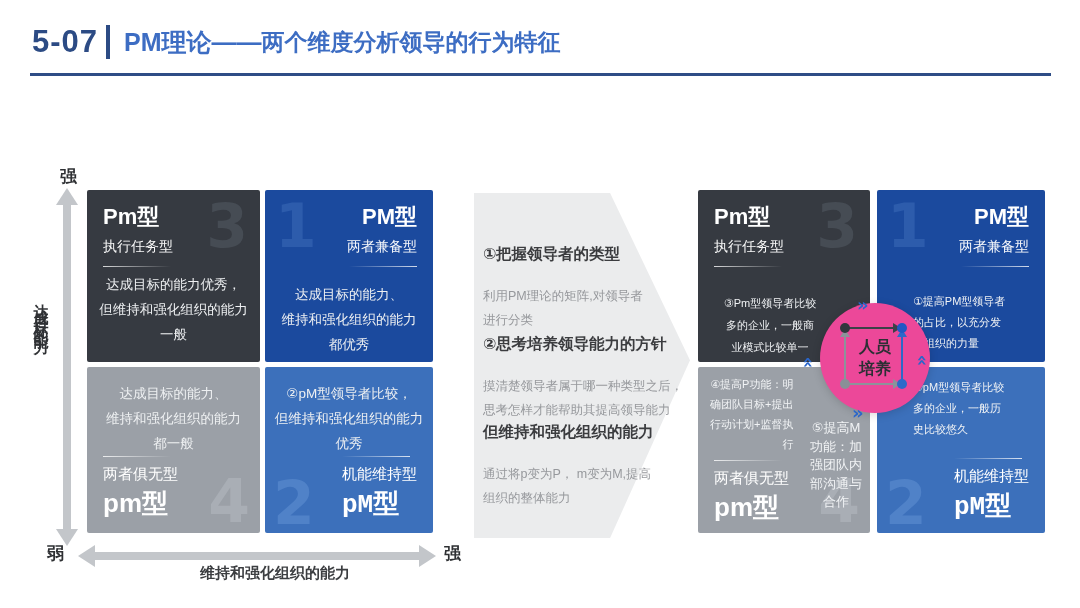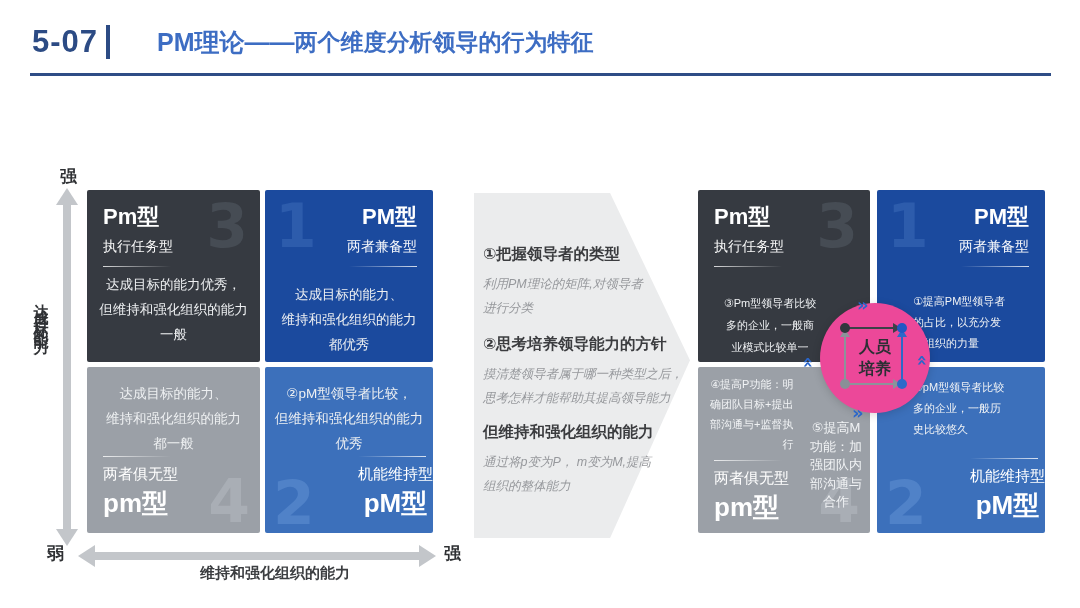--- a/index.html
+++ b/index.html
@@ -3,21 +3,21 @@
 <meta charset="utf-8">
 <style>
   html,body{margin:0;padding:0;background:#ffffff;}
   .slide{position:relative;width:1080px;height:608px;background:#ffffff;overflow:hidden;
          font-family:"Liberation Sans","DejaVu Sans",sans-serif;padding-left:11px;}
 
   
   .header{position:absolute;left:32px;top:24px;display:flex;align-items:center;}
   .slide-num{font-size:31px;font-weight:800;color:#2c4b84;letter-spacing:1px;}
   .num-bar{width:4px;height:34px;background:#2c4b84;margin:0 14px 0 8px;}
-  .title-strong{font-size:25px;font-weight:800;color:#3d6dc3;margin-left:33px;}
+  .title-strong{font-size:25px;font-weight:800;color:#3d6dc3;}
   .title-rest{font-size:23px;font-weight:700;color:#3d6dc3;}
   .header-rule{position:absolute;left:30px;top:73px;width:1021px;height:3px;background:#2e4d86;}
   .intro{position:absolute;left:38px;top:86px;width:1014px;font-size:16.5px;line-height:36px;color:#797c81;}
 
   
   .axis-cap{position:absolute;font-size:17px;font-weight:700;color:#2e3033;}
   .y-label{position:absolute;left:31px;top:292px;writing-mode:vertical-lr;letter-spacing:6px;
            font-size:15px;font-weight:700;color:#2f3134;}
   .x-label{position:absolute;left:160px;top:564px;width:230px;text-align:center;
            font-size:15px;font-weight:700;color:#3c3e41;}
@@ -41,38 +41,38 @@
   .q-line{margin-top:10px;width:68px;height:1px;
           background:linear-gradient(to right,rgba(255,255,255,.8),rgba(255,255,255,0));}
   .align-r .q-line{margin-left:auto;
           background:linear-gradient(to left,rgba(255,255,255,.8),rgba(255,255,255,0));}
 
   .q-body{position:absolute;left:8px;right:8px;top:82px;text-align:center;font-size:13.5px;
           line-height:25px;white-space:pre-line;color:#eef0f2;}
   .q-body.at-top{top:14px;}
 
   .q-foot{position:absolute;bottom:12px;left:16px;}
-  .q-foot.align-r{left:auto;right:0;text-align:center;}
+  .q-foot.align-r{left:auto;right:16px;text-align:left;font-family:Liberation Mono, monospace;}
   .q-foot .q-line{margin:0 0 8px 0;}
   .q-foot-sub{font-size:15px;}
   .q-foot-title{font-size:26px;font-weight:800;margin-top:2px;}
 
   .q-note{position:absolute;font-size:11px;line-height:22px;white-space:pre-line;color:#f1f3f5;}
   .note-3{left:4px;bottom:4px;width:136px;text-align:center;}
   .note-1{left:36px;bottom:8px;line-height:21px;text-align:left;}
   .note-4{left:12px;top:7px;line-height:20px;text-align:right;}
   .note-5{right:8px;top:52px;font-size:13px;line-height:18.5px;text-align:center;}
   .note-2{left:36px;top:10px;line-height:21px;text-align:left;}
 
   
   .flow{position:absolute;left:474px;top:193px;width:216px;height:345px;background:#ebeced;
         clip-path:polygon(0 0,63% 0,100% 48.5%,63% 100%,0 100%);}
   .step{position:absolute;left:483px;width:205px;}
   .step-title{font-size:15.5px;font-weight:800;color:#3b3c3f;}
-  .step-desc{margin-top:7px;font-size:12.5px;line-height:24px;color:#96989c;white-space:pre-line;font-style:italic;}
+  .step-desc{margin-top:19px;font-size:12.5px;line-height:24px;color:#96989c;white-space:pre-line;}
 
   
   .hub{position:absolute;left:820px;top:303px;width:110px;height:110px;border-radius:50%;
        background:#ec4899;box-shadow:0 2px 8px rgba(0,0,0,.15);}
   .hub-svg{position:absolute;left:0;top:0;}
   .hub-label{position:absolute;top:50%;left:50%;transform:translate(-50%,-50%);
              font-size:16px;font-weight:800;color:#2c2f34;text-align:center;
              line-height:22px;white-space:pre-line;}
   .chev{position:absolute;color:#2a66cb;font-weight:800;font-size:18px;z-index:6;
         font-family:"DejaVu Sans",sans-serif;}
@@ -193,21 +193,21 @@
     </div>
     <div class="q-note note-1">①提高PM型领导者
 的占比，以充分发
 挥组织的力量</div>
   </div>
 
   <div class="quad c-gray" style="left:698px;top:367px;width:172px;height:166px;">
     <div class="q-num br">4</div>
     <div class="q-note note-4">④提高P功能：明
 确团队目标+提出
-部沟通与+监督执
+行动计划+监督执
 行</div>
     <div class="q-note note-5">⑤提高M
 功能：加
 强团队内
 部沟通与
 合作</div>
     <div class="q-foot" style="bottom:8px;">
       <div class="q-line"></div>
       <div class="q-foot-sub">两者俱无型</div>
       <div class="q-foot-title">pm型</div>

